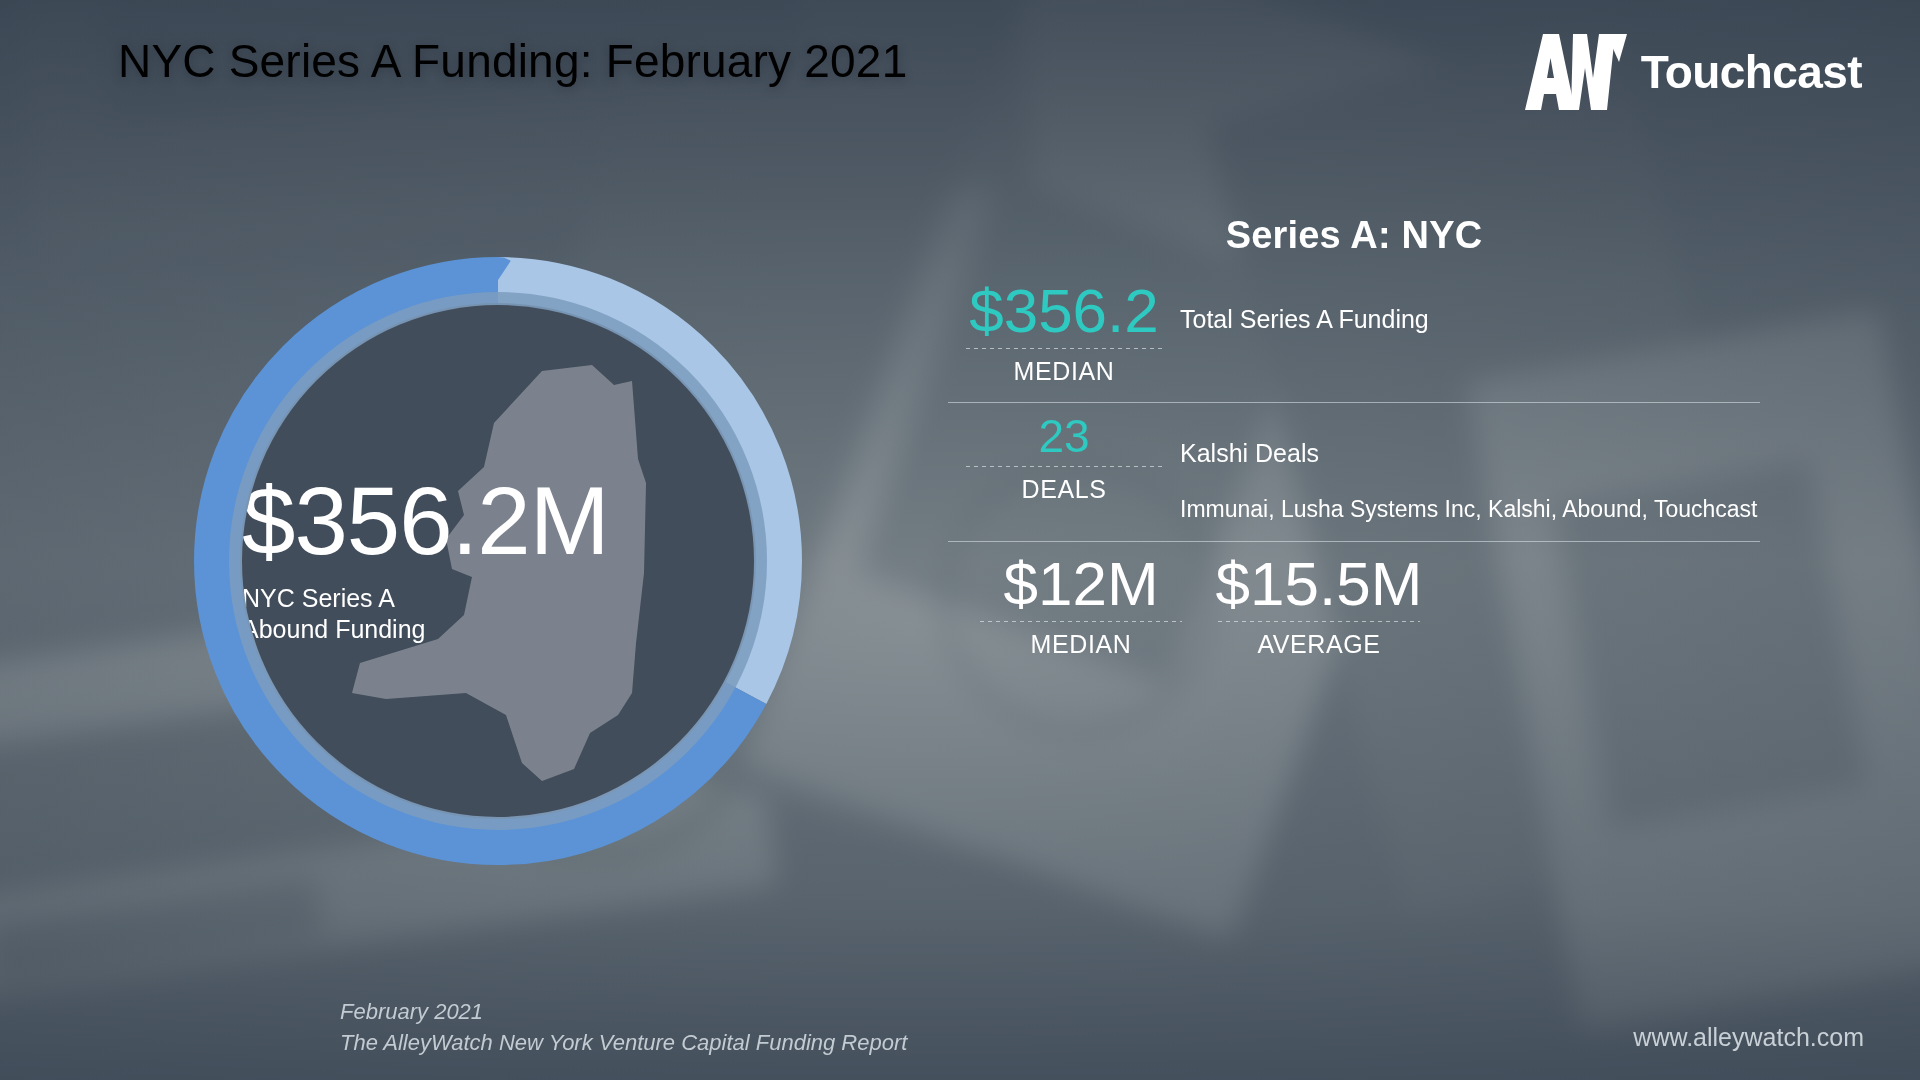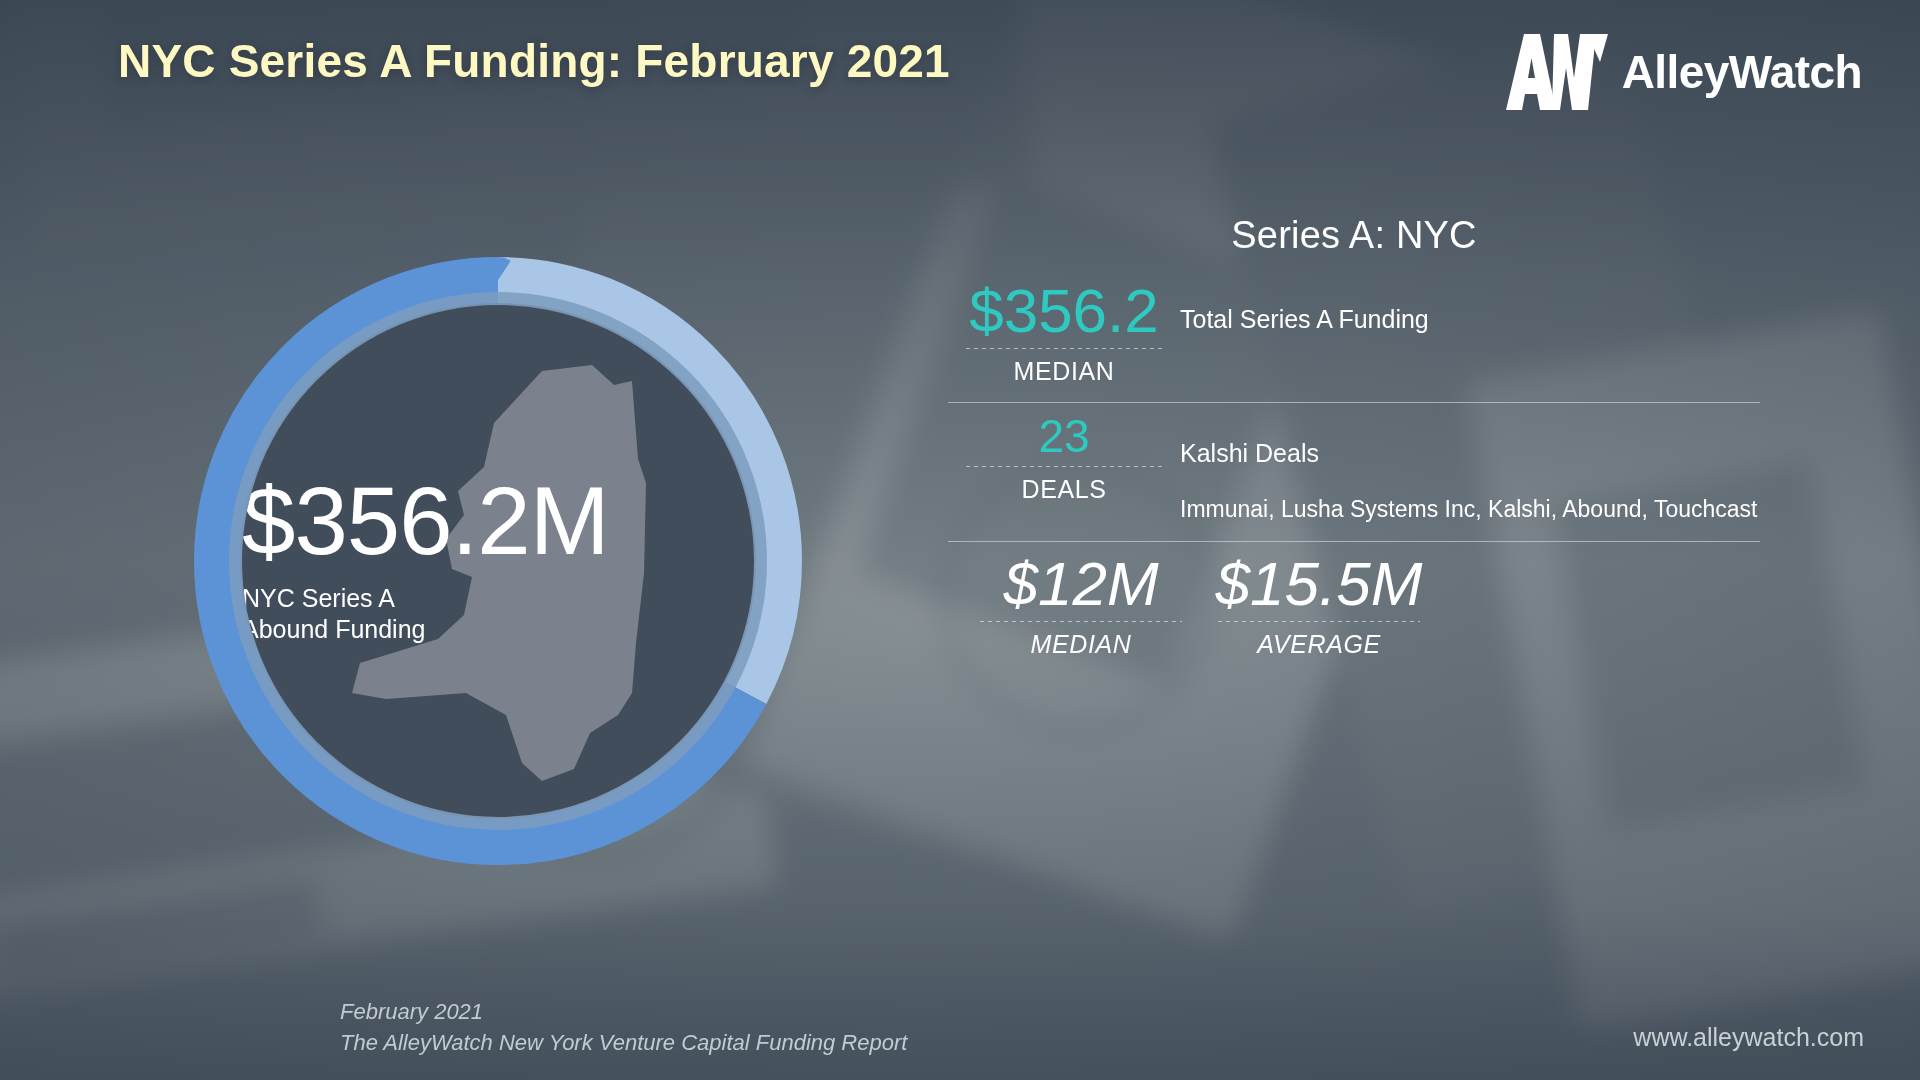--- a/index.html
+++ b/index.html
@@ -21,21 +21,21 @@
   .seal2{position:absolute;border-radius:50%;border:8px solid #5d6b74;opacity:.4;}
   .bg-overlay{position:absolute;inset:0;
     background:
       radial-gradient(120% 95% at 48% 58%, rgba(62,76,90,.22) 0%, rgba(48,60,74,.52) 70%, rgba(40,50,62,.72) 100%),
       linear-gradient(180deg, rgba(59,70,84,.80) 0%, rgba(70,83,94,.52) 26%, rgba(86,96,103,.34) 52%, rgba(74,86,96,.52) 84%, rgba(58,70,84,.72) 100%);
   }
 
   
   .title{
     position:absolute;left:118px;top:34px;
-    font-size:46px;font-weight:700;color:#fef9c3;letter-spacing:.2px;
+    font-size:46px;font-weight:400;color:#000000;letter-spacing:.2px;
     text-shadow:0 2px 10px rgba(25,32,40,.35);white-space:nowrap;
   }
   .logo{position:absolute;right:58px;top:34px;display:flex;align-items:center;gap:14px;}
   .logo-mark{width:104px;height:76px;display:block;}
   .logo-word{font-size:46px;font-weight:700;color:#fff;letter-spacing:-.6px;line-height:1;}
 
   
   .donut-wrap{position:absolute;left:192px;top:255px;width:612px;height:612px;}
   .donut-svg{position:absolute;inset:0;}
   .donut-inner{
@@ -45,21 +45,21 @@
   .ny-shape{position:absolute;left:104px;top:58px;width:330px;height:420px;opacity:.30;}
   .donut-text{
     position:absolute;left:0;right:0;top:168px;text-align:left;color:#fff;
   }
   .donut-value{font-size:96px;font-weight:400;line-height:1;letter-spacing:-1px;}
   .donut-sub{font-size:25px;font-weight:400;line-height:1.25;margin-top:14px;}
 
   
   .panel{position:absolute;left:948px;top:214px;width:812px;}
   .panel-title{
-    font-size:38px;color:#ffffff;font-weight:400;text-align:center;
+    font-size:38px;color:#ffffff;font-weight:700;text-align:center;
     margin:0 0 22px 0;letter-spacing:.2px;
   }
 
   .row{position:relative;display:flex;align-items:flex-start;}
   .metric{width:232px;flex:0 0 232px;text-align:center;position:relative;}
   .metric .num{font-size:62px;line-height:1.02;font-weight:400;color:#fff;white-space:nowrap;}
   .metric .num.teal{color:#2ec9c1;}
   .metric .num.sm{font-size:46px;}
   .metric .dots{height:1px;margin:6px 18px 8px 18px;
     background-image:linear-gradient(90deg, rgba(232,238,242,.62) 50%, rgba(255,255,255,0) 0);
@@ -103,21 +103,21 @@
   <div class="bg-overlay"></div>
 
   <div class="title">NYC Series A Funding: February 2021</div>
 
   <div class="logo">
     <svg class="logo-mark" viewBox="0 0 104 76">
       <path d="M20 0 H36 L52 76 H36 L33 60 H21 L18 76 H2 Z M24 44 H31 L27.5 24 Z" fill="#ffffff"></path>
       <path d="M50 0 H64 L70 44 L76 0 H92 L84 76 H68 L62 34 L56 76 H48 Z" fill="#ffffff"></path>
       <path d="M84 0 H104 L96 28 L88 10 Z" fill="#ffffff"></path>
     </svg>
-    <span class="logo-word">AlleyWatch</span>
+    <span class="logo-word">Touchcast</span>
   </div>
 
   <div class="donut-wrap">
     <svg class="donut-svg" viewBox="0 0 612 612">
         <circle cx="306" cy="306" r="281" fill="none" stroke="#a9c6e6" stroke-width="46" stroke-dasharray="578.7162733762798 1186.858797941184" stroke-dashoffset="0" transform="rotate(-90 306 306)"></circle>
         <circle cx="306" cy="306" r="281" fill="none" stroke="#5b93d6" stroke-width="46" stroke-dasharray="1186.858797941184 578.7162733762797" stroke-dashoffset="-578.7162733762798" transform="rotate(-90 306 306)"></circle>
         <circle cx="306" cy="306" r="262" fill="none" stroke="#7d9cbe" stroke-width="14" opacity=".85"></circle>
       </svg>
     <div class="donut-inner">
       <svg class="ny-shape" viewBox="0 0 330 420">
@@ -158,21 +158,21 @@
         <div class="cap">DEALS</div>
       </div>
       <div class="desc">
         <div class="lead">Kalshi Deals</div>
         <div class="list">Immunai, Lusha Systems Inc, Kalshi, Abound, Touchcast</div>
       </div>
     </div>
 
     <div class="hr"></div>
 
-    <div class="row row2cols" style="padding-left:14px;font-style:italic;">
+    <div class="row row2cols" style="padding-left:14px;">
       <div class="metric">
         <div class="num">$12M</div>
         <div class="dots"></div>
         <div class="cap">MEDIAN</div>
       </div>
       <div class="metric">
         <div class="num">$15.5M</div>
         <div class="dots"></div>
         <div class="cap">AVERAGE</div>
       </div>

